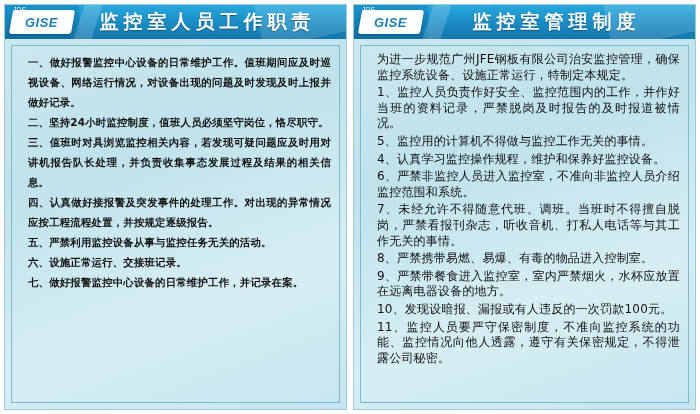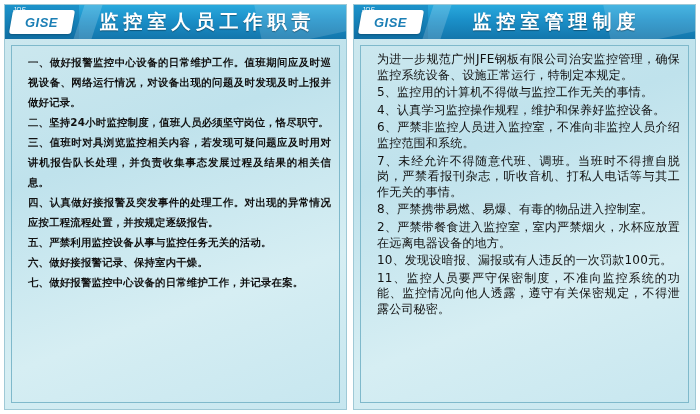--- a/index.html
+++ b/index.html
@@ -162,42 +162,43 @@
       </div>
       <div class="header-stripe"></div>
       <div class="header-title">监控室人员工作职责</div>
     </div>
     <div class="frame">
       <p class="para">一、做好报警监控中心设备的日常维护工作。值班期间应及时巡视设备、网络运行情况，对设备出现的问题及时发现及时上报并做好记录。</p>
       <p class="para">二、坚持24小时监控制度，值班人员必须坚守岗位，恪尽职守。</p>
       <p class="para">三、值班时对具浏览监控相关内容，若发现可疑问题应及时用对讲机报告队长处理，并负责收集事态发展过程及结果的相关信息。</p>
       <p class="para">四、认真做好接报警及突发事件的处理工作。对出现的异常情况应按工程流程处置，并按规定逐级报告。</p>
       <p class="para">五、严禁利用监控设备从事与监控任务无关的活动。</p>
-      <p class="para">六、做好接报警记录、保持室内干燥。</p>
+      <p class="para">六、设施正常运行、交接班记录。</p>
       <p class="para">七、做好报警监控中心设备的日常维护工作，并记录在案。</p>
     </div>
   </div>
 
   <div class="board right">
     <div class="header">
       <div class="logo">
         <span class="logo-top">JOF</span>
         <div class="logo-badge">
           <span class="logo-text">GISE</span>
         </div>
       </div>
       <div class="header-stripe"></div>
       <div class="header-title">监控室管理制度</div>
     </div>
     <div class="frame">
       <p class="para first">为进一步规范广州JFE钢板有限公司治安监控管理，确保监控系统设备、设施正常运行，特制定本规定。</p>
+      <p class="para">1、监控人员负责作好安全、监控范围内的工作，并作好当班的资料记录，严禁脱岗及时报告的及时报道被情况。</p>
       <p class="para">5、监控用的计算机不得做与监控工作无关的事情。</p>
       <p class="para">4、认真学习监控操作规程，维护和保养好监控设备。</p>
       <p class="para">6、严禁非监控人员进入监控室，不准向非监控人员介绍监控范围和系统。</p>
       <p class="para">7、未经允许不得随意代班、调班。当班时不得擅自脱岗，严禁看报刊杂志，听收音机、打私人电话等与其工作无关的事情。</p>
       <p class="para">8、严禁携带易燃、易爆、有毒的物品进入控制室。</p>
-      <p class="para">2、严禁带餐食进入监控室，室内严禁烟火，水杯应放置在远离电器设备的地方。</p>
+      <p class="para">9、严禁带餐食进入监控室，室内严禁烟火，水杯应放置在远离电器设备的地方。</p>
       <p class="para">10、发现设暗报、漏报或有人违反的一次罚款100元。</p>
       <p class="para">11、监控人员要严守保密制度，不准向监控系统的功能、监控情况向他人透露，遵守有关保密规定，不得泄露公司秘密。</p>
     </div>
   </div>
 
 </div>
 
 </body></html>

